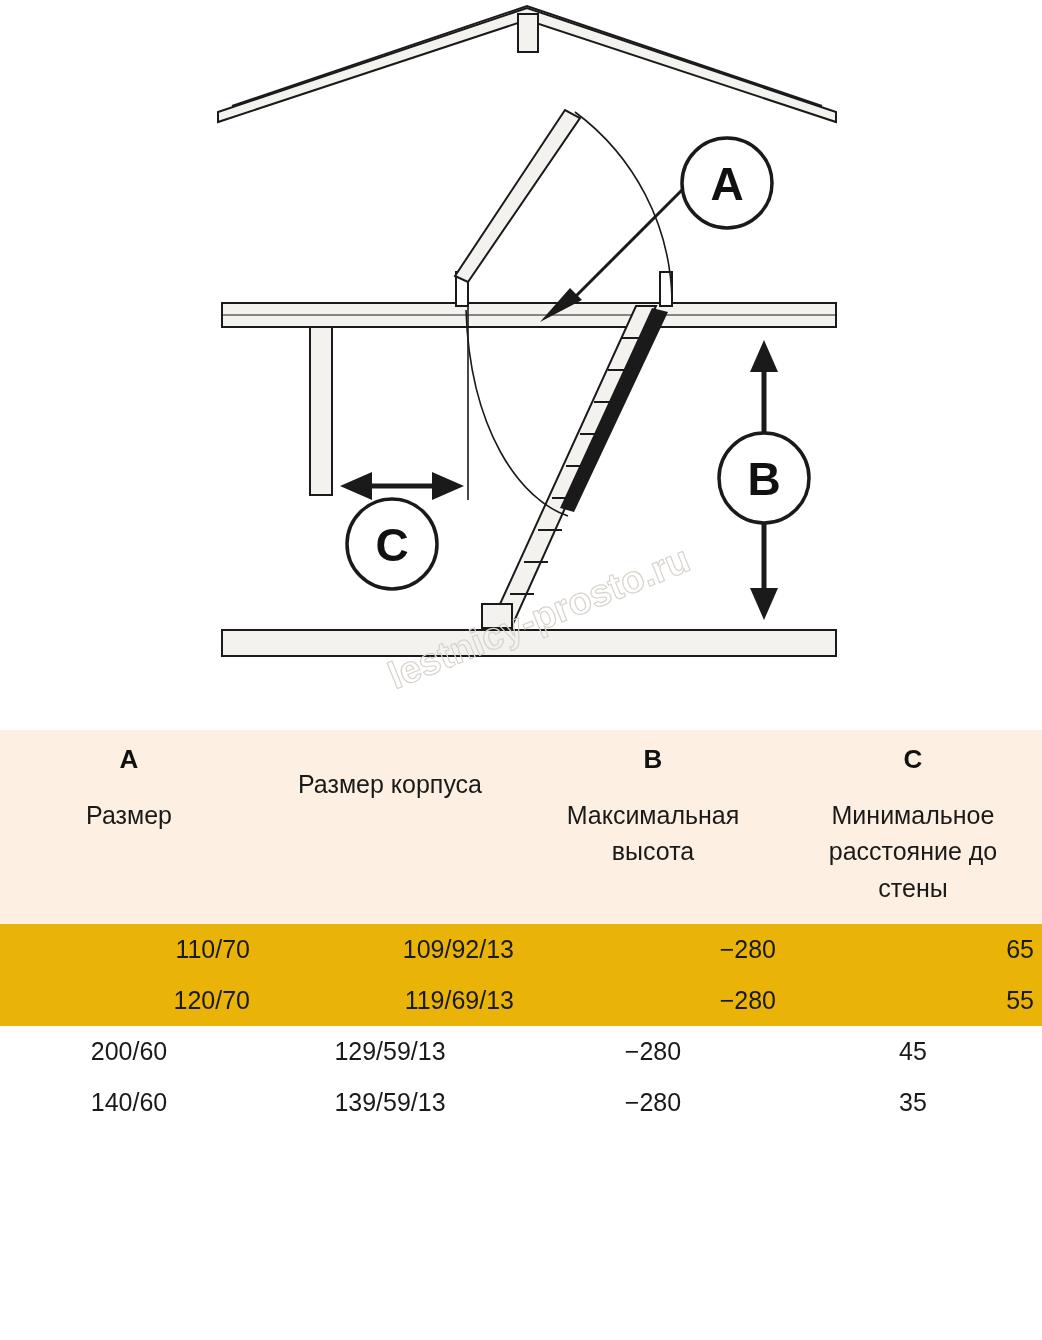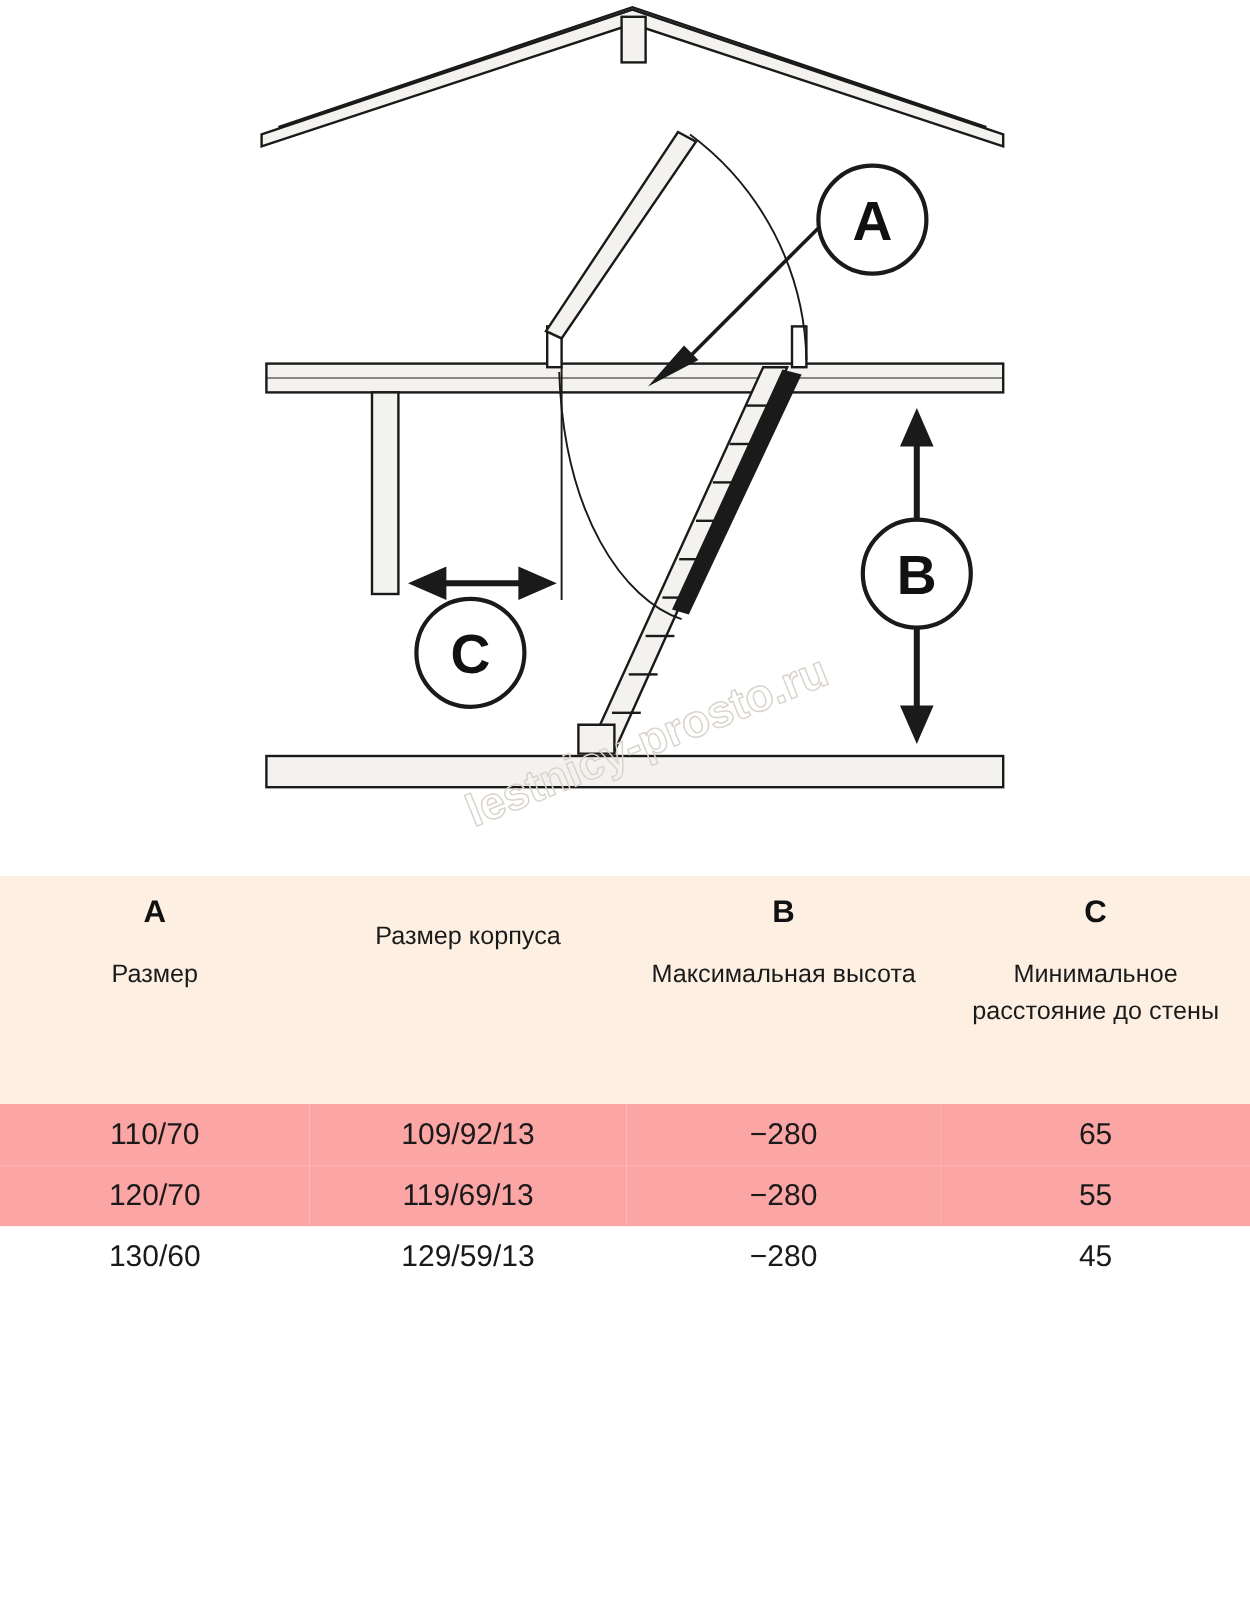--- a/index.html
+++ b/index.html
@@ -69,35 +69,35 @@
     font-size: 26px;
     font-weight: bold;
     line-height: 1.2;
     margin-bottom: 22px;
     color: #111;
   }
   .head-letter.blank {
     visibility: hidden;
   }
   .head-label {
-    font-size: 21px;
+    font-size: 25px;
     font-weight: normal;
     line-height: 1.45;
     color: #1a1a1a;
   }
 
   table.spec tbody td {
     font-size: 25px;
     text-align: center;
     padding: 11px 8px;
     border: none;
     color: #1a1a1a;
   }
   table.spec tbody tr.odd td { background: #ffffff; }
-  table.spec tbody tr.even td { background: #fca5a5; }
+  table.spec tbody tr.even td { background: #eab308; text-align: right; }
 </style>
 </head>
 <body>
 
 <div class="page">
 
   <div class="diagram">
     <svg width="1042" height="720" viewBox="0 0 1042 720" xmlns="http://www.w3.org/2000/svg">
 
       <g>
@@ -231,22 +231,28 @@
             <td>−280</td>
             <td>65</td>
           </tr>
           <tr class="even">
             <td>120/70</td>
             <td>119/69/13</td>
             <td>−280</td>
             <td>55</td>
           </tr>
           <tr class="odd">
-            <td>130/60</td>
+            <td>200/60</td>
             <td>129/59/13</td>
             <td>−280</td>
             <td>45</td>
+          </tr>
+          <tr class="odd">
+            <td>140/60</td>
+            <td>139/59/13</td>
+            <td>−280</td>
+            <td>35</td>
           </tr>
         </tbody>
     </table>
   </div>
 
 </div>
 
 </body></html>

